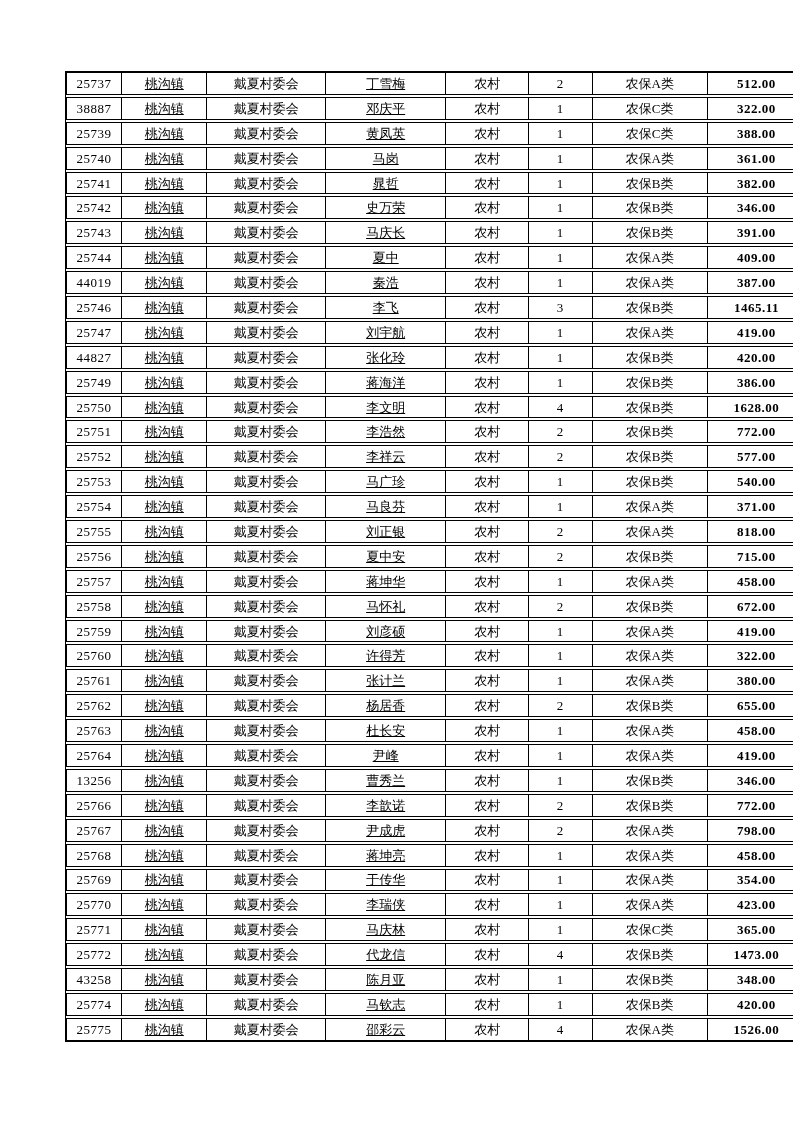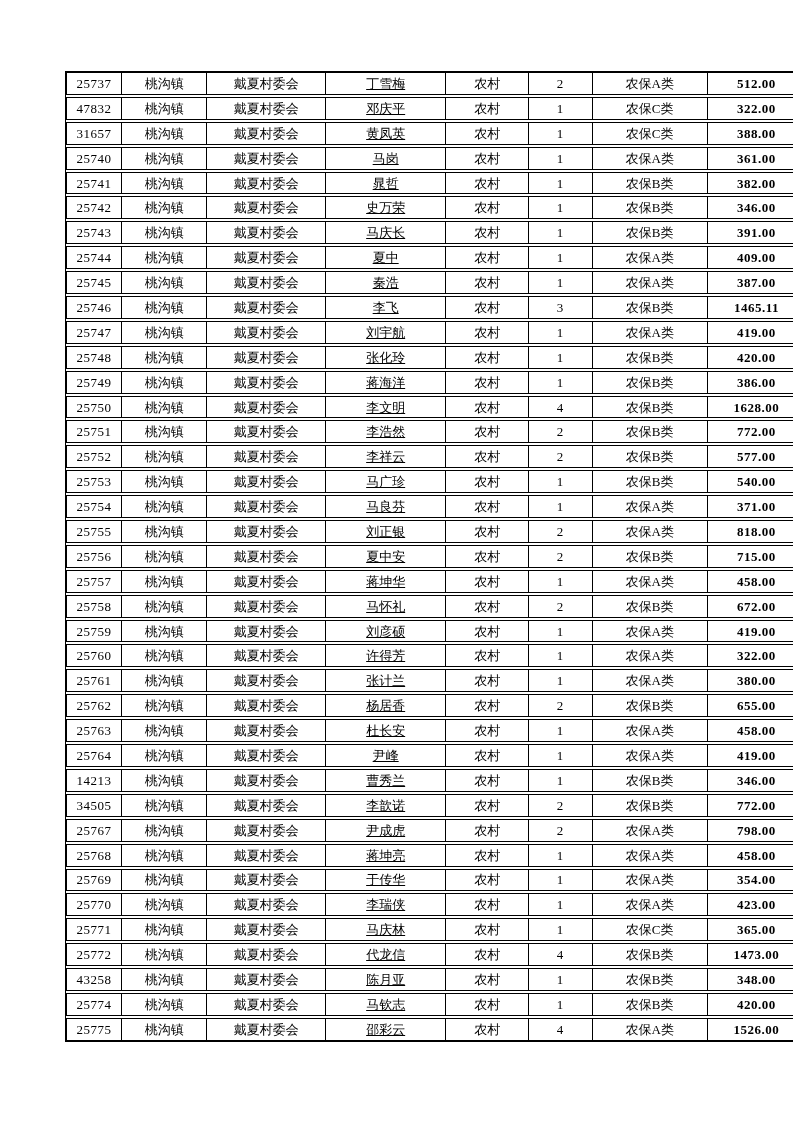--- a/index.html
+++ b/index.html
@@ -39,21 +39,21 @@
     justify-content: center;
     box-sizing: border-box;
     font-size: 13px;
     color: #000000;
     white-space: nowrap;
     overflow: hidden;
     line-height: 1;
   }
   .cell + .cell { border-left: 1px solid #000000; }
   .c0 { width: 7.34%; }
-  .c1 { width: 11.56%; }
+  .c1 { width: 11.56%; text-decoration: underline; }
   .c2 { width: 16.09%; }
   .c3 { width: 16.25%; text-decoration: underline; }
   .c4 { width: 11.25%; }
   .c5 { width: 8.59%; }
   .c6 { width: 15.63%; }
   .c7 { flex: 1; font-weight: bold; }
   .num { letter-spacing: 0.5px; }
 </style>
 </head>
 <body>
@@ -65,31 +65,31 @@
           <div class="cell c0 num">25737</div>
           <div class="cell c1">桃沟镇</div>
           <div class="cell c2">戴夏村委会</div>
           <div class="cell c3">丁雪梅</div>
           <div class="cell c4">农村</div>
           <div class="cell c5 num">2</div>
           <div class="cell c6">农保A类</div>
           <div class="cell c7 num">512.00</div>
         </div>
         <div class="trow">
-          <div class="cell c0 num">47832</div>
+          <div class="cell c0 num">38887</div>
           <div class="cell c1">桃沟镇</div>
           <div class="cell c2">戴夏村委会</div>
           <div class="cell c3">邓庆平</div>
           <div class="cell c4">农村</div>
           <div class="cell c5 num">1</div>
           <div class="cell c6">农保C类</div>
           <div class="cell c7 num">322.00</div>
         </div>
         <div class="trow">
-          <div class="cell c0 num">31657</div>
+          <div class="cell c0 num">25739</div>
           <div class="cell c1">桃沟镇</div>
           <div class="cell c2">戴夏村委会</div>
           <div class="cell c3">黄凤英</div>
           <div class="cell c4">农村</div>
           <div class="cell c5 num">1</div>
           <div class="cell c6">农保C类</div>
           <div class="cell c7 num">388.00</div>
         </div>
         <div class="trow">
           <div class="cell c0 num">25740</div>
@@ -135,21 +135,21 @@
           <div class="cell c0 num">25744</div>
           <div class="cell c1">桃沟镇</div>
           <div class="cell c2">戴夏村委会</div>
           <div class="cell c3">夏中</div>
           <div class="cell c4">农村</div>
           <div class="cell c5 num">1</div>
           <div class="cell c6">农保A类</div>
           <div class="cell c7 num">409.00</div>
         </div>
         <div class="trow">
-          <div class="cell c0 num">25745</div>
+          <div class="cell c0 num">44019</div>
           <div class="cell c1">桃沟镇</div>
           <div class="cell c2">戴夏村委会</div>
           <div class="cell c3">秦浩</div>
           <div class="cell c4">农村</div>
           <div class="cell c5 num">1</div>
           <div class="cell c6">农保A类</div>
           <div class="cell c7 num">387.00</div>
         </div>
         <div class="trow">
           <div class="cell c0 num">25746</div>
@@ -165,21 +165,21 @@
           <div class="cell c0 num">25747</div>
           <div class="cell c1">桃沟镇</div>
           <div class="cell c2">戴夏村委会</div>
           <div class="cell c3">刘宇航</div>
           <div class="cell c4">农村</div>
           <div class="cell c5 num">1</div>
           <div class="cell c6">农保A类</div>
           <div class="cell c7 num">419.00</div>
         </div>
         <div class="trow">
-          <div class="cell c0 num">25748</div>
+          <div class="cell c0 num">44827</div>
           <div class="cell c1">桃沟镇</div>
           <div class="cell c2">戴夏村委会</div>
           <div class="cell c3">张化玲</div>
           <div class="cell c4">农村</div>
           <div class="cell c5 num">1</div>
           <div class="cell c6">农保B类</div>
           <div class="cell c7 num">420.00</div>
         </div>
         <div class="trow">
           <div class="cell c0 num">25749</div>
@@ -335,31 +335,31 @@
           <div class="cell c0 num">25764</div>
           <div class="cell c1">桃沟镇</div>
           <div class="cell c2">戴夏村委会</div>
           <div class="cell c3">尹峰</div>
           <div class="cell c4">农村</div>
           <div class="cell c5 num">1</div>
           <div class="cell c6">农保A类</div>
           <div class="cell c7 num">419.00</div>
         </div>
         <div class="trow">
-          <div class="cell c0 num">14213</div>
+          <div class="cell c0 num">13256</div>
           <div class="cell c1">桃沟镇</div>
           <div class="cell c2">戴夏村委会</div>
           <div class="cell c3">曹秀兰</div>
           <div class="cell c4">农村</div>
           <div class="cell c5 num">1</div>
           <div class="cell c6">农保B类</div>
           <div class="cell c7 num">346.00</div>
         </div>
         <div class="trow">
-          <div class="cell c0 num">34505</div>
+          <div class="cell c0 num">25766</div>
           <div class="cell c1">桃沟镇</div>
           <div class="cell c2">戴夏村委会</div>
           <div class="cell c3">李歆诺</div>
           <div class="cell c4">农村</div>
           <div class="cell c5 num">2</div>
           <div class="cell c6">农保B类</div>
           <div class="cell c7 num">772.00</div>
         </div>
         <div class="trow">
           <div class="cell c0 num">25767</div>

